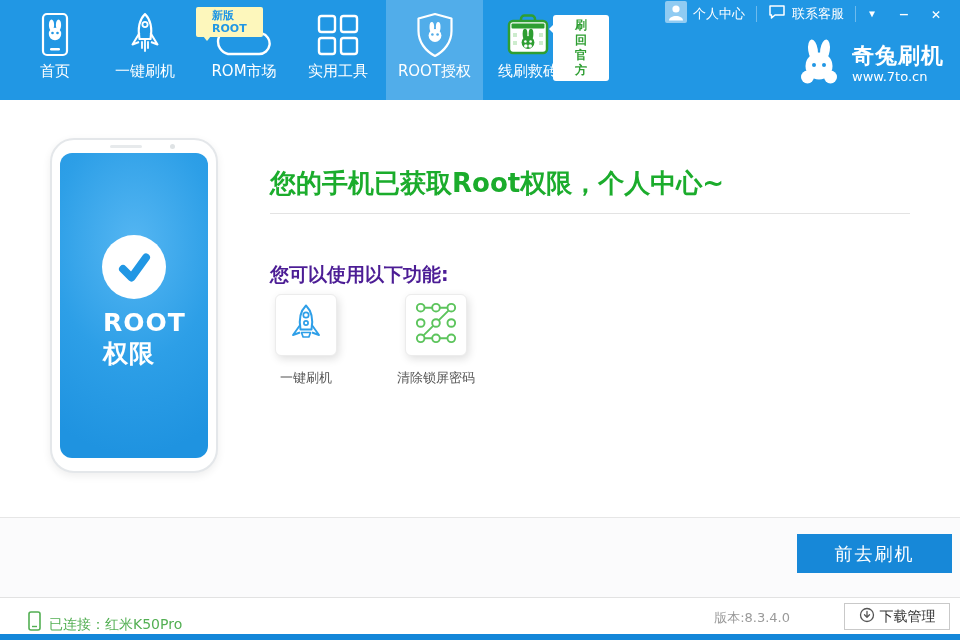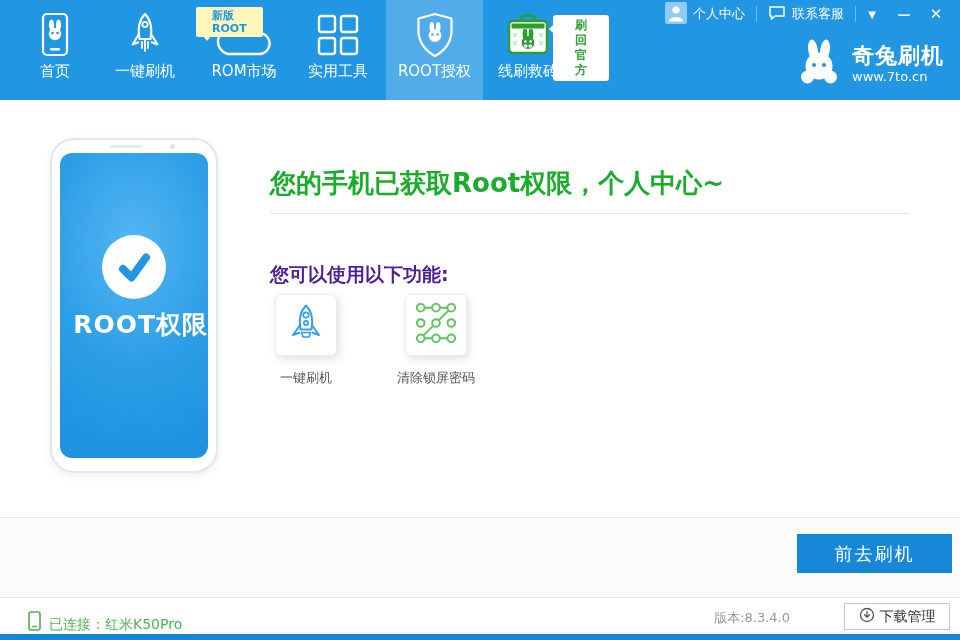--- a/index.html
+++ b/index.html
@@ -20,21 +20,21 @@
   .rom-badge { top:7px; left:0; background:#fdf7bc; color:#2197e4; font-size:11px; padding:2px 16px; }
   .rom-badge::after { content:''; position:absolute; left:7px; bottom:-8px;
                       border:4px solid transparent; border-top:5px solid #fdf7bc; }
   .rescue-badge { top:15px; left:73px; background:#fff; color:#2e9e32; font-size:12px; line-height:15px;
                   padding:3px 22px; border-radius:3px; }
   .rescue-badge::before { content:''; position:absolute; left:-9px; top:9px;
                           border:5px solid transparent; border-right:5px solid #fff; }
 
   
   .titlebar { position:absolute; top:0; right:8px; height:28px; display:flex; align-items:center;
-              color:#fff; font-size:13px; z-index:4; }
+              color:#fff; font-size:13px; z-index:4;font-family:Liberation Mono, monospace; }
   .tb-group { display:flex; align-items:center; gap:6px; padding:0 11px; height:28px; cursor:pointer; }
   .tb-sep { width:1px; height:16px; background:rgba(255,255,255,0.35); }
   .tb-btn { width:32px; height:28px; display:flex; align-items:center; justify-content:center;
             cursor:pointer; font-size:13px; }
   .tb-btn.close { font-size:15px; font-weight:bold; }
   .tb-btn.dropdown { font-size:10px; }
   .tb-btn.minimize { font-weight:bold; }
 
   
   .logo { position:absolute; right:16px; top:38px; display:flex; align-items:center; gap:9px; color:#fff; }
@@ -45,22 +45,22 @@
   .content { position:absolute; top:100px; left:0; right:0; height:417px; background:#fff; }
 
   .phone { position:absolute; left:50px; top:38px; width:168px; height:335px; background:#fff;
            border:2px solid #e4e7ea; border-radius:24px; box-shadow:0 3px 8px rgba(0,0,0,0.07); }
   .speaker { position:absolute; top:5px; left:58px; width:32px; height:3px; background:#e7eaec; border-radius:2px; }
   .camera { position:absolute; top:4px; left:118px; width:5px; height:5px; border-radius:50%; background:#dfe3e5; }
   .screen { position:absolute; left:8px; right:8px; top:13px; bottom:13px; border-radius:12px;
             background:radial-gradient(150px 210px at 50% 30%, #55b6f2 0%, #2d9fe7 55%, #1f93e0 100%); }
   .check-circle { position:absolute; left:50%; top:82px; transform:translateX(-50%); width:64px; height:64px;
                   background:#fff; border-radius:50%; display:flex; align-items:center; justify-content:center; }
-  .phone-label { position:absolute; left:0; right:0; top:155px; text-align:right; color:#fff;
-                 font-size:25px; font-weight:bold; letter-spacing:1px; }
+  .phone-label { position:absolute; left:0; right:0; top:155px; text-align:left; color:#fff;
+                 font-size:25px; font-weight:bold; letter-spacing:1px;padding-left:43px; }
 
   .heading { position:absolute; left:270px; top:66px; font-size:26px; font-weight:bold; color:#1bac2c; white-space:nowrap; }
   .divider { position:absolute; left:270px; top:113px; width:640px; height:1px; background:#e3e3e3; }
   .subheading { position:absolute; left:270px; top:162px; font-size:19px; font-weight:bold; color:#4c1d95; }
 
   .feature { position:absolute; top:194px; width:124px; display:flex; flex-direction:column; align-items:center; }
   .feature-1 { left:244px; } .feature-2 { left:374px; }
   .feature-card { width:62px; height:62px; background:#fff; border:1px solid #ececec; border-radius:6px;
                   box-shadow:2px 3px 8px rgba(0,0,0,0.13); display:flex; align-items:center;
                   justify-content:center; cursor:pointer; }

